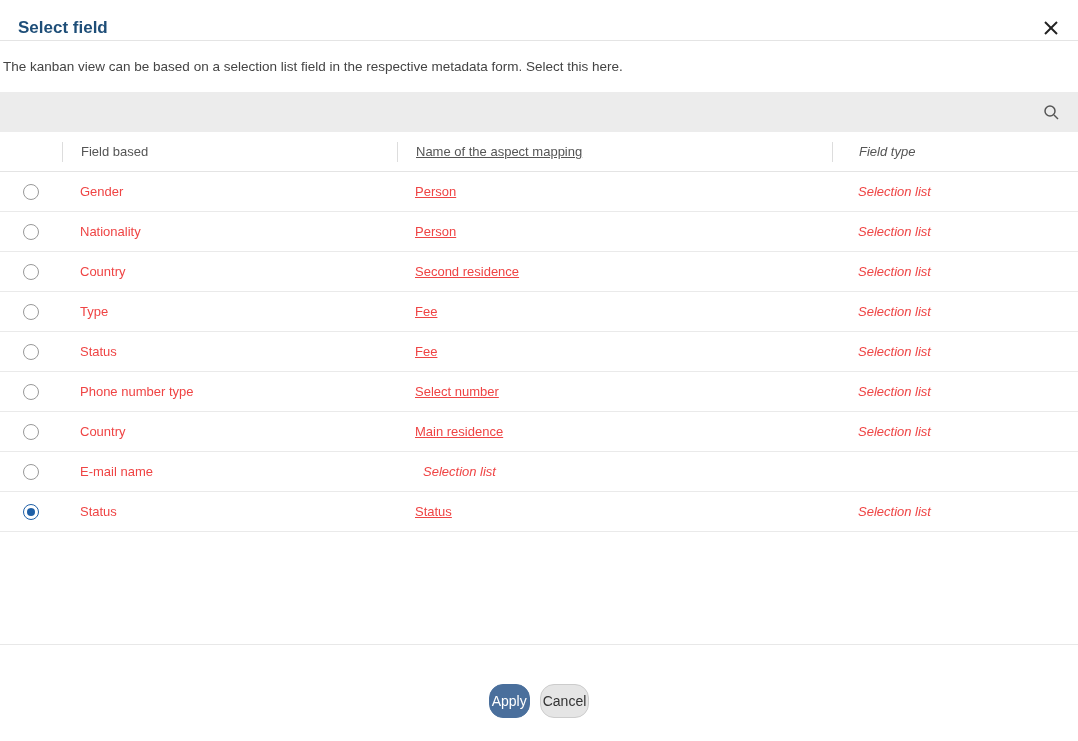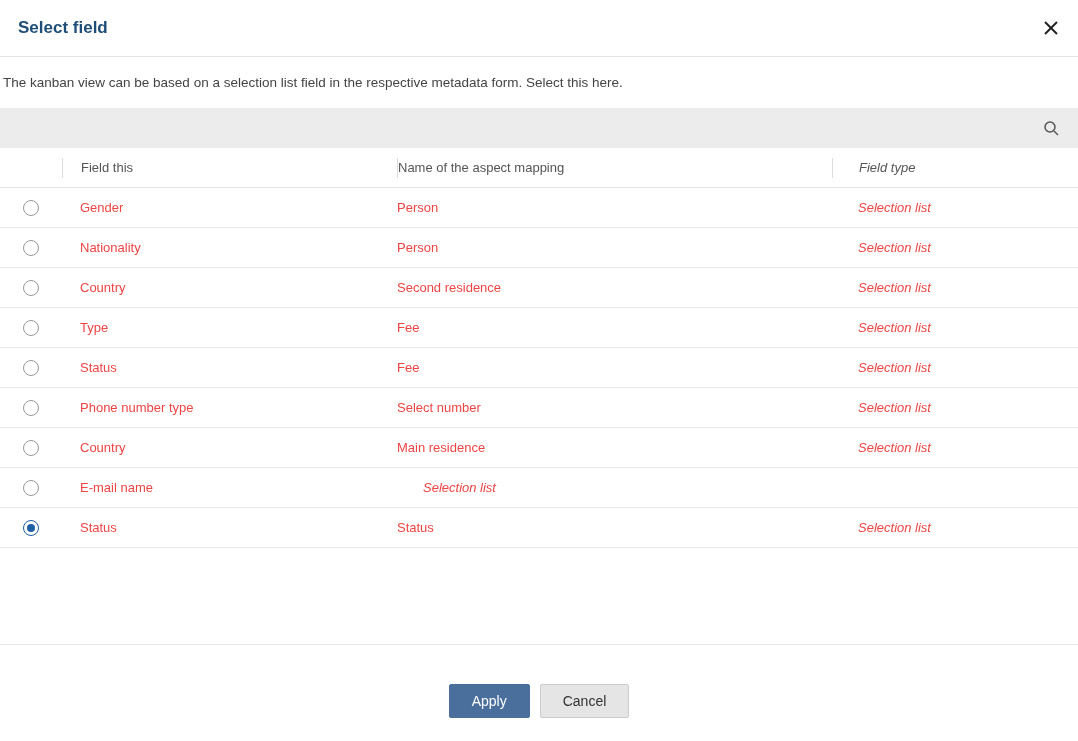--- a/index.html
+++ b/index.html
@@ -13,21 +13,21 @@
       color: #333;
       background: #fff;
       width: 1078px;
       height: 741px;
       position: relative;
     }
     .header {
       display: flex;
       justify-content: space-between;
       align-items: center;
-      padding: 18px 18px 18px 18px;
+      padding: 18px 18px 2px 18px;
       border-bottom: 1px solid #e4e4e4;
     }
     .header-title {
       font-size: 17px;
       font-weight: 600;
       color: #1e4e78;
     }
     .close-icon {
       cursor: pointer;
       width: 18px;
@@ -82,21 +82,22 @@
       align-items: center;
     }
     .col-fieldname {
       width: 335px;
       flex-shrink: 0;
       padding-left: 18px;
     }
     .col-aspect {
       width: 435px;
       flex-shrink: 0;
-      padding-left: 0;
+      padding-left: 18px;
+      text-decoration: underline;
     }
     .col-type {
       flex: 1;
       padding-left: 26px;
       font-style: italic;
     }
     .header-divider {
       border-left: 1px solid #ddd;
       height: 20px;
       display: flex;
@@ -146,23 +147,23 @@
       bottom: 0;
       left: 0;
       right: 0;
       height: 80px;
       display: flex;
       align-items: center;
       justify-content: center;
       gap: 10px;
     }
     .btn {
-      padding: 8px 22px;
+      padding: 8px 2px;
       font-size: 14px;
-      border-radius: 2px;
+      border-radius: 14px;
       cursor: pointer;
       border: 1px solid transparent;
     }
     .btn-primary {
       background: #4a6f9c;
       color: #fff;
       border-color: #4a6f9c;
     }
     .btn-secondary {
       background: #e5e5e5;
@@ -189,21 +190,21 @@
   <div class="search-icon">
     <svg viewBox="0 0 16 16" stroke="#555" stroke-width="1.5" fill="none">
       <circle cx="7" cy="7" r="5"></circle>
       <line x1="11" y1="11" x2="15" y2="15"></line>
     </svg>
   </div>
 </div>
 
 <div class="table-header">
   <div class="col-radio"></div>
-  <div class="col-fieldname header-divider">Field this</div>
+  <div class="col-fieldname header-divider">Field based</div>
   <div class="col-aspect header-divider">Name of the aspect mapping</div>
   <div class="col-type header-divider">Field type</div>
 </div>
 
 <div class="table-body" id="table-body">
 <div class="table-row">
       <div class="col-radio">
         <div class="radio"></div>
       </div>
       <div class="col-fieldname">Gender</div>

